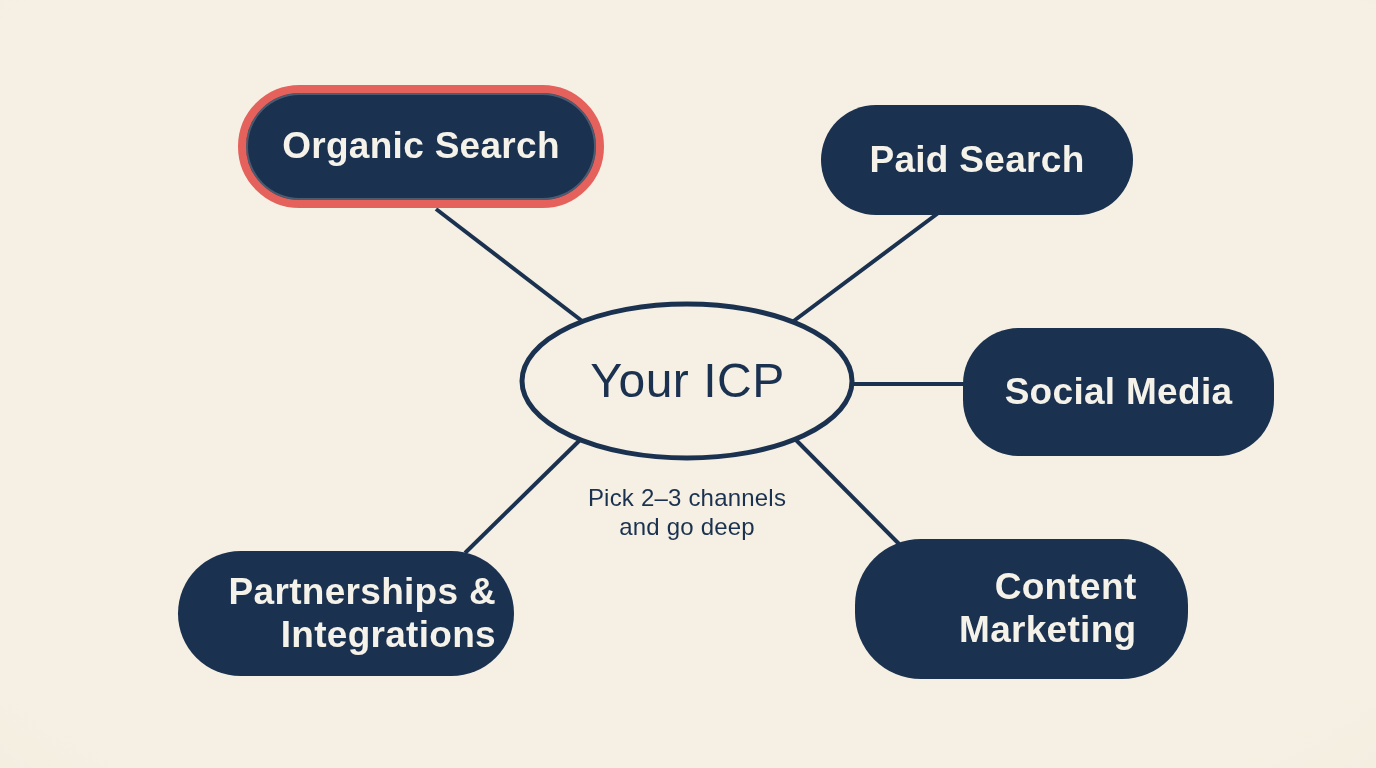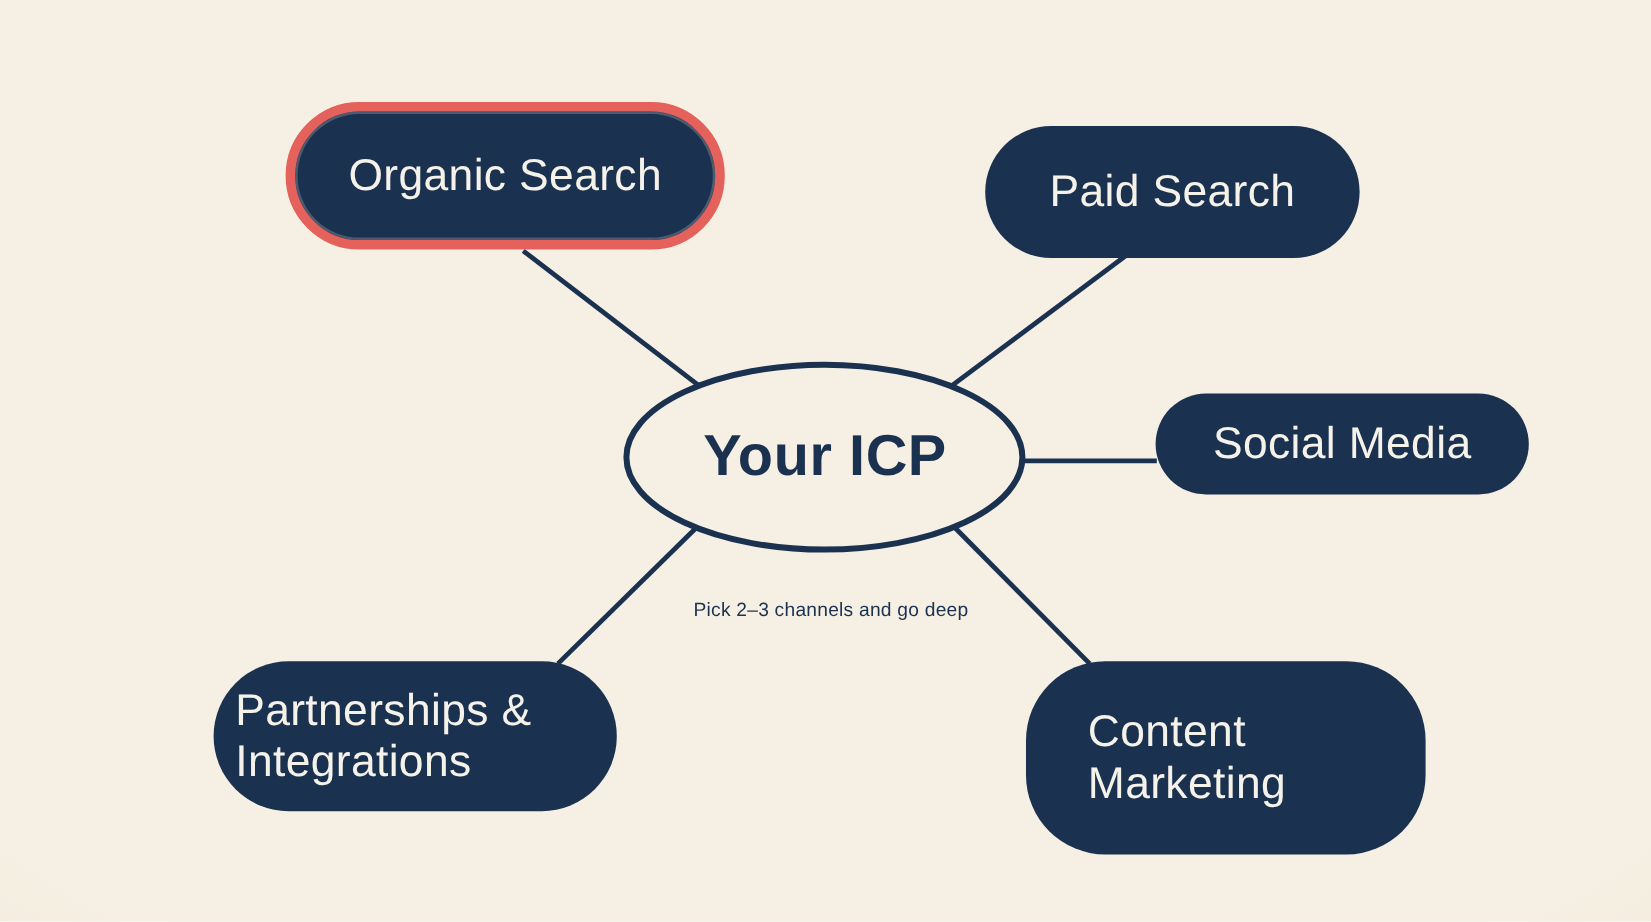--- a/index.html
+++ b/index.html
@@ -39,71 +39,70 @@
     fill: var(--background);
   }
   .node {
     position: absolute;
     box-sizing: border-box;
     background: var(--node-fill);
     color: var(--node-text);
     display: flex;
     align-items: center;
     justify-content: center;
-    text-align: left;
+    text-align: right;
     font-size: 37px;
     line-height: 1.16;
     letter-spacing: 0.3px;
+    font-weight: bold;
   }
   .node .label { display: inline-block; }
   .node-organic-search {
     left: 238px; top: 85px; width: 366px; height: 123px;
     border-radius: 62px;
     border: 8px solid var(--highlight-border);
     box-shadow: inset 0 0 0 2px rgba(245,240,227,0.22);
   }
   .node-paid-search {
     left: 821px; top: 93px; width: 312px; height: 110px;
     border-radius: 55px;
     margin-top: 12px;
   }
   .node-social-media {
-    left: 963px; top: 328px; width: 311px; height: 84px;
+    left: 963px; top: 328px; width: 311px; height: 128px;
     border-radius: 56px;
   }
   .node-partnerships-integrations {
     left: 178px; top: 551px; width: 336px; height: 125px;
     border-radius: 66px;
   }
   .node-partnerships-integrations .label { max-width: 300px; }
   .node-content-marketing {
-    left: 855px; top: 551px; width: 333px; height: 161px;
+    left: 855px; top: 539px; width: 333px; height: 140px;
     border-radius: 66px;
   }
   .node-content-marketing .label { max-width: 230px; }
   .center-label {
     position: absolute;
     left: 520px; top: 303px; width: 335px; height: 155px;
     display: flex;
     align-items: center;
     justify-content: center;
     color: var(--text);
     font-size: 48px;
     letter-spacing: 0.5px;
-    font-weight: bold;
   }
   .caption {
     position: absolute;
     left: 567px; top: 484px; width: 240px;
-    text-align: right;
+    text-align: center;
     color: var(--text);
-    font-size: 16px;
+    font-size: 24px;
     line-height: 1.2;
     letter-spacing: 0.2px;
-    margin-top: 15px;
   }
 </style>
 </head>
 <body>
 
 <div>
 
   <svg class="lines-layer" viewBox="0 0 1376 768" xmlns="http://www.w3.org/2000/svg">
     <line x1="436" y1="209" x2="586" y2="324"></line>
     <line x1="953" y1="202" x2="791" y2="323"></line>

